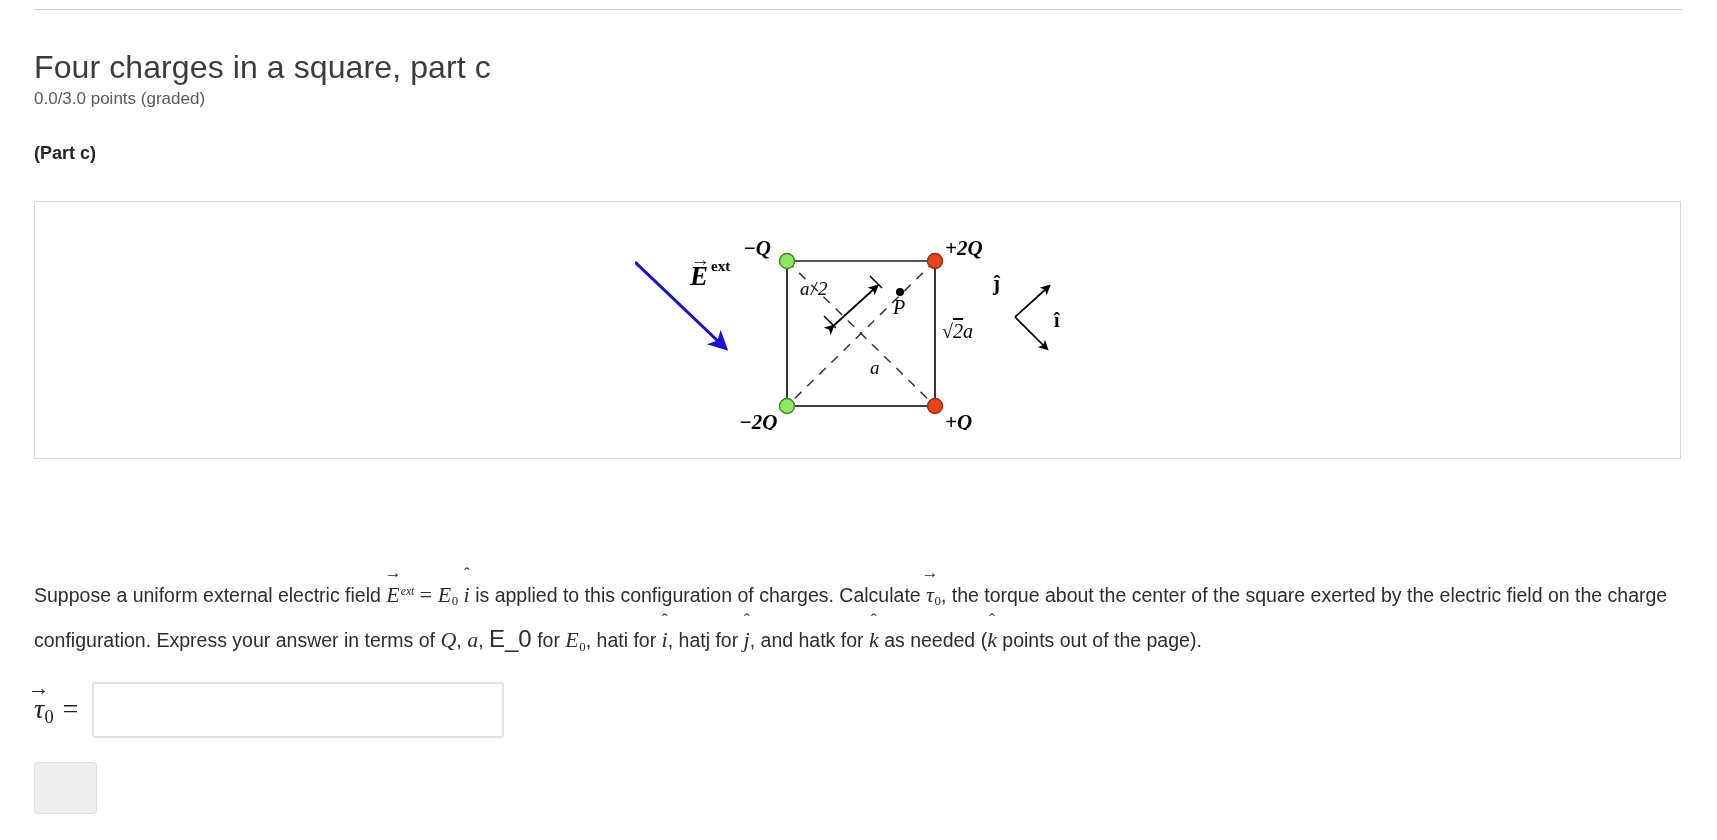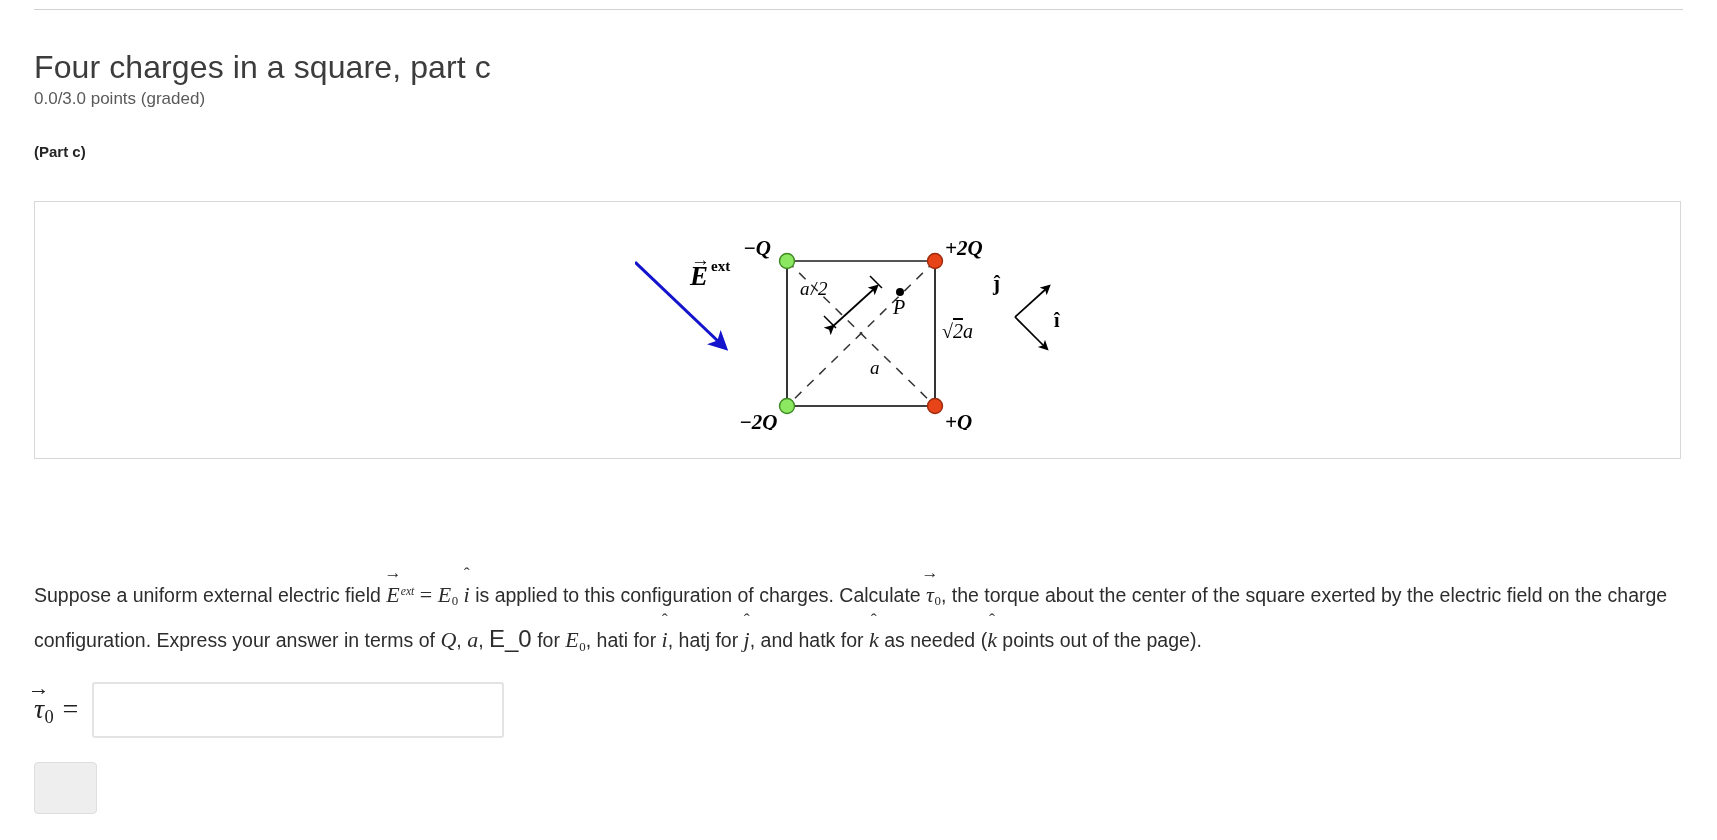--- a/index.html
+++ b/index.html
@@ -44,21 +44,21 @@
     top: 89px;
     font-size: 17px;
     color: #5a5a5a;
     white-space: nowrap;
     text-align: center;
   }
   .part-label {
     position: absolute;
     left: 34px;
     top: 143px;
-    font-size: 15px;
+    font-size: 18px;
     font-weight: 700;
     color: #252525;
     white-space: nowrap;
   }
 
   
   .figure-panel {
     position: absolute;
     left: 34px;
     top: 201px;

